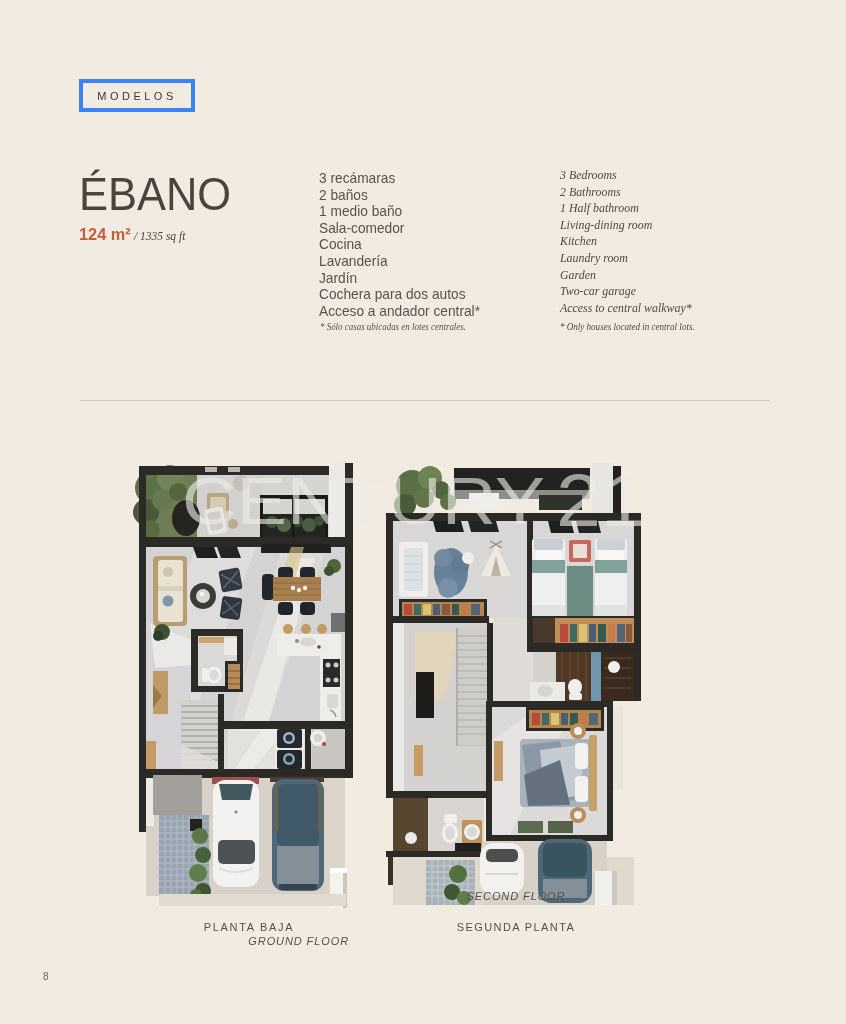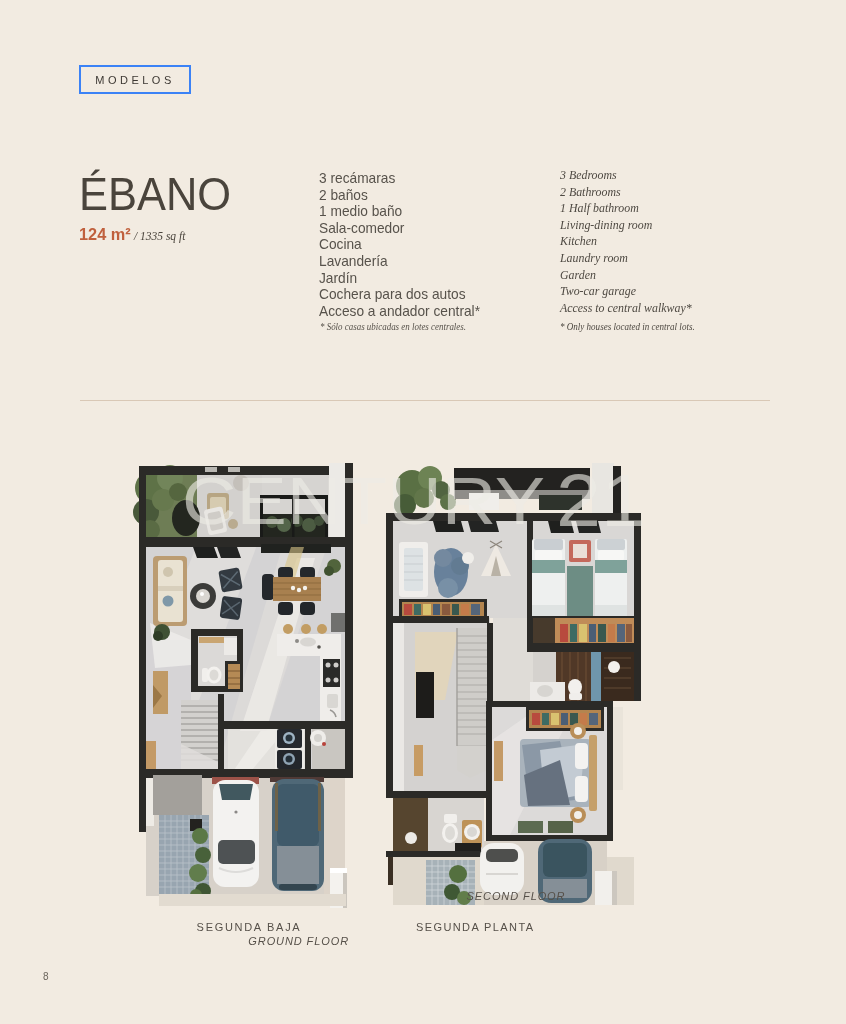--- a/index.html
+++ b/index.html
@@ -3,21 +3,21 @@
 <meta charset="utf-8">
 <style>
   html,body{margin:0;padding:0;}
   body{width:846px;height:1024px;position:relative;background:#f2ebe1;
        font-family:"Liberation Sans",sans-serif;overflow:hidden;}
   .abs{position:absolute;}
 </style>
 </head>
 <body>
 
-<div class="abs" style="left:79px;top:65px;width:108px;height:25px;border:2px solid #3b82f6;
+<div class="abs" style="left:79px;top:79px;width:108px;height:25px;border:4px solid #3b82f6;
      display:flex;align-items:center;justify-content:center;
      font-size:11px;letter-spacing:3.5px;color:#3d3833;">MODELOS</div>
 
 <div class="abs" style="left:79px;top:166px;font-size:47px;letter-spacing:0px;color:#4a443c;font-weight:400;transform:scaleX(0.924);transform-origin:left top;">ÉBANO</div>
 
 <div class="abs" style="left:79px;top:225px;font-size:17px;color:#c0603d;font-weight:bold;transform:scaleX(0.96);transform-origin:left top;">124 m²</div>
 <div class="abs" style="left:134px;top:228px;font-family:'Liberation Serif',serif;font-style:italic;font-size:13.5px;color:#4a443c;transform:scaleX(0.85);transform-origin:left top;">/ 1335 sq ft</div>
 
 <div class="abs" style="left:319px;top:170px;font-size:14.3px;line-height:16.6px;color:#57524b;transform:scaleX(0.96);transform-origin:left top;">3 recámaras<br>2 baños<br>1 medio baño<br>Sala-comedor<br>Cocina<br>Lavandería<br>Jardín<br>Cochera para dos autos<br>Acceso a andador central*</div>
 
@@ -598,21 +598,21 @@
       <rect x="595" y="871" width="22" height="34" fill="#f2f0ec"></rect>
       <rect x="612" y="871" width="5" height="34" fill="#ccc7bf"></rect>
     </g>
 </svg>
 
 <svg class="abs" style="left:0;top:0;" width="846" height="1024" viewBox="0 0 846 1024">
 <text x="182" y="524" font-family="Liberation Sans, sans-serif" font-size="66" fill="rgba(238,235,229,0.62)" textLength="363" lengthAdjust="spacingAndGlyphs">CENTURY</text>
 <text x="556" y="526" font-family="Liberation Sans, sans-serif" font-size="75" fill="rgba(238,235,229,0.62)" textLength="90" lengthAdjust="spacingAndGlyphs">21</text>
 </svg>
 
-<div class="abs" style="left:149px;top:921px;width:200px;text-align:center;font-size:11px;letter-spacing:1.7px;color:#565049;">SEGUNDA BAJA</div>
+<div class="abs" style="left:149px;top:921px;width:200px;text-align:center;font-size:11px;letter-spacing:1.7px;color:#565049;">PLANTA BAJA</div>
 
 <div class="abs" style="left:149px;top:935px;width:200px;text-align:right;font-size:11px;font-style:italic;letter-spacing:0.9px;color:#565049;">GROUND FLOOR</div>
 
-<div class="abs" style="left:416px;top:921px;width:200px;font-size:11px;letter-spacing:1.4px;color:#565049;">SEGUNDA PLANTA</div>
+<div class="abs" style="left:416px;top:921px;width:200px;text-align:center;font-size:11px;letter-spacing:1.4px;color:#565049;">SEGUNDA PLANTA</div>
 
 <div class="abs" style="left:416px;top:890px;width:200px;text-align:center;font-size:11px;font-style:italic;letter-spacing:0.9px;color:#565049;">SECOND FLOOR</div>
 
 <div class="abs" style="left:43px;top:971px;font-size:10px;color:#6b655c;">8</div>
 
 </body></html>

